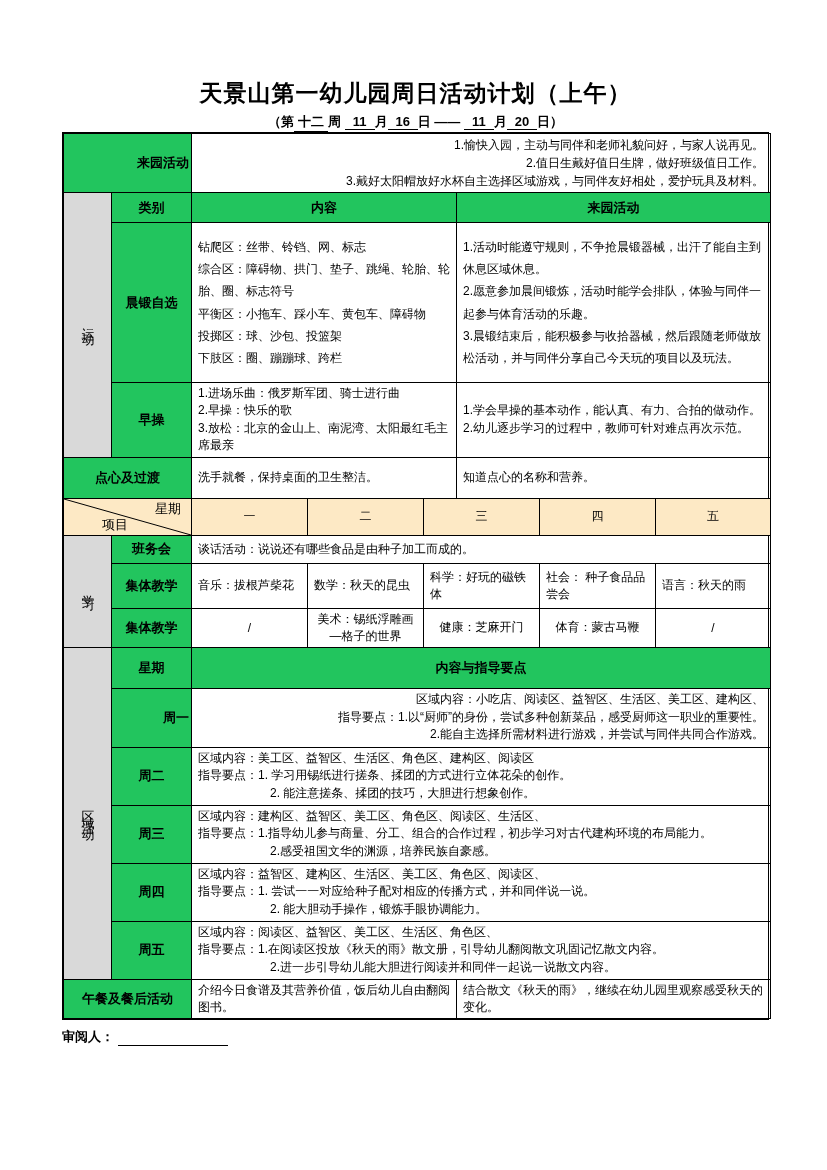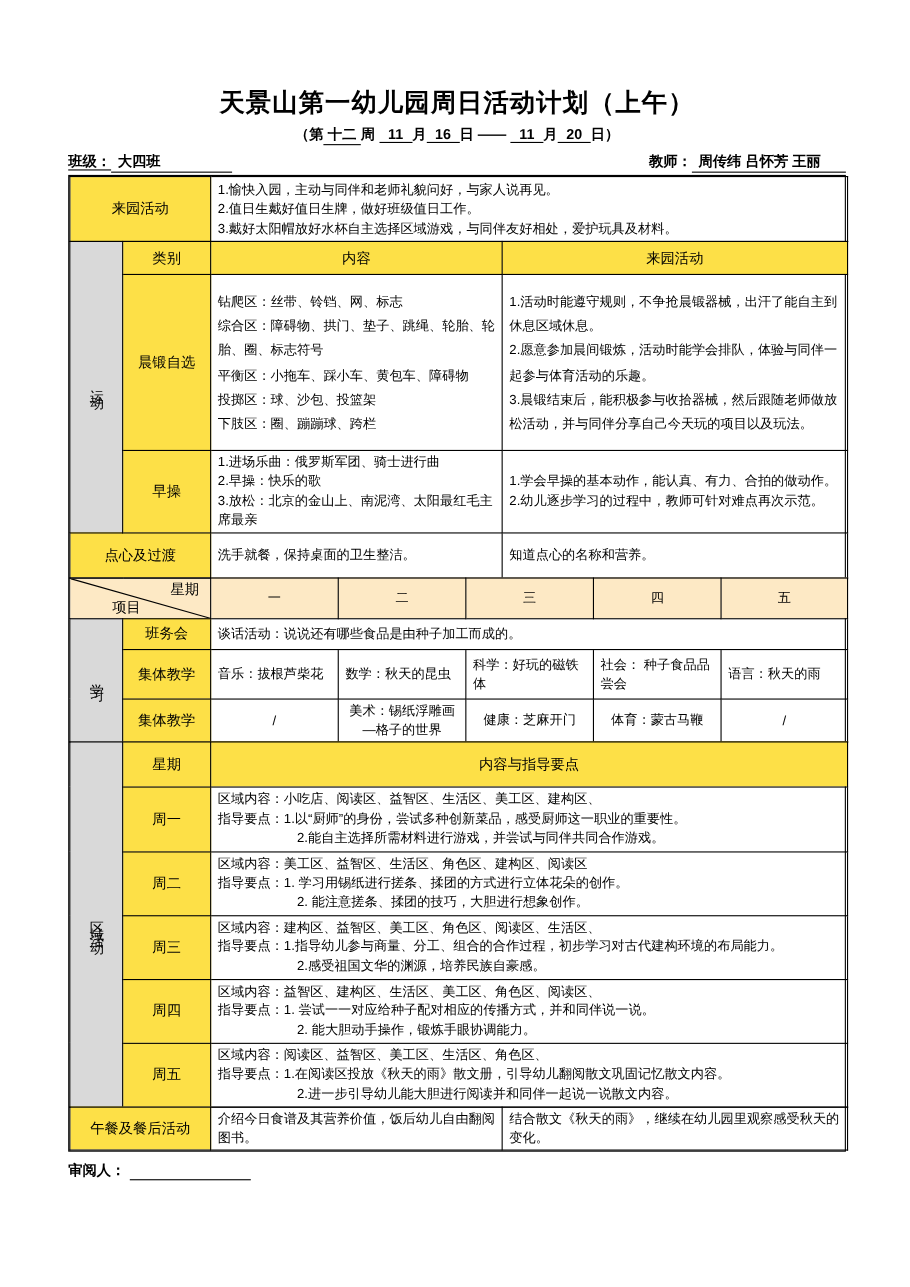--- a/index.html
+++ b/index.html
@@ -26,39 +26,39 @@
     font-size:13px; font-weight:bold; margin-top:6px; margin-bottom:2px;
   }
   .u { border-bottom:1px solid #000; }
   .info-row .val { display:inline-block; min-width:110px; padding:0 6px; border-bottom:1px solid #000; }
   .info-row .val.teacher { min-width:140px; }
 
   .table-wrap { border:1px solid #000; }
   table { width:100%; border-collapse:collapse; table-layout:fixed; }
   table + table { margin-top:-1px; }
   td { border:1px solid #000; vertical-align:middle; font-size:12px; padding:2px 6px; word-break:break-all; }
-  .gray  { background:#fde047; text-align:center; font-size:13px; padding:2px 2px; }
+  .gray  { background:#22c55e; text-align:center; font-size:13px; padding:2px 2px;font-weight:bold; }
   .cream { background:#fde9c5; }
   .center { text-align:center; }
   .pre { white-space:pre-line; line-height:1.5; }
   .lh-big { line-height:1.85; }
   .lh-med { line-height:1.45; }
 
   .vcell { background:#d9d9d9; text-align:center; }
   .vtext {
     writing-mode:vertical-rl; text-orientation:upright;
     letter-spacing:6px; display:inline-block; font-size:13px;
   }
 
   .diag { position:relative; background:#fde9c5; padding:0; overflow:hidden; }
   .diag svg { position:absolute; inset:0; width:100%; height:100%; }
   .diag .corner-top { position:absolute; top:1px; right:10px; font-size:13px; }
   .diag .corner-bottom { position:absolute; bottom:1px; left:6px; font-size:13px;margin-left:32px; }
 
-  tr.r59 > td { height:59px; }
+  tr.r59 > td { height:59px;text-align:right; }
   tr.r30 > td { height:30px; }
   tr.r160 > td { height:160px; }
   tr.r70 > td { height:70px; }
   tr.r35 > td { height:41px; }
   tr.r37 > td { height:37px; }
   tr.r28 > td { height:28px; }
   tr.r45 > td { height:45px; }
   tr.r38 > td { height:38px; }
   tr.r58 > td { height:58px; }
   tr.r65 > td { height:65px; }
@@ -78,28 +78,20 @@
 
   <div class="title">天景山第一幼儿园周日活动计划（上午）</div>
 
   <div class="subtitle">
     <span>（第</span><span class="blank">十二</span><span>周</span>
     <span class="blank">11</span><span>月</span><span class="blank">16</span><span>日</span>
     <span>——</span>
     <span class="blank">11</span><span>月</span><span class="blank">20</span><span>日）</span>
   </div>
 
-  <div class="info-row">
-    <div>
-      <span class="u">班级：</span><span class="val">大四班</span>
-    </div>
-    <div>
-      <span>教师：</span><span class="val teacher">周传纬 吕怀芳 王丽</span>
-    </div>
-  </div>
 
   <div class="table-wrap">
 
     <table>
       <colgroup>
           <col style="width:128px">
           <col style="width:579px">
         </colgroup>
       <tbody>
           <tr class="r59">

